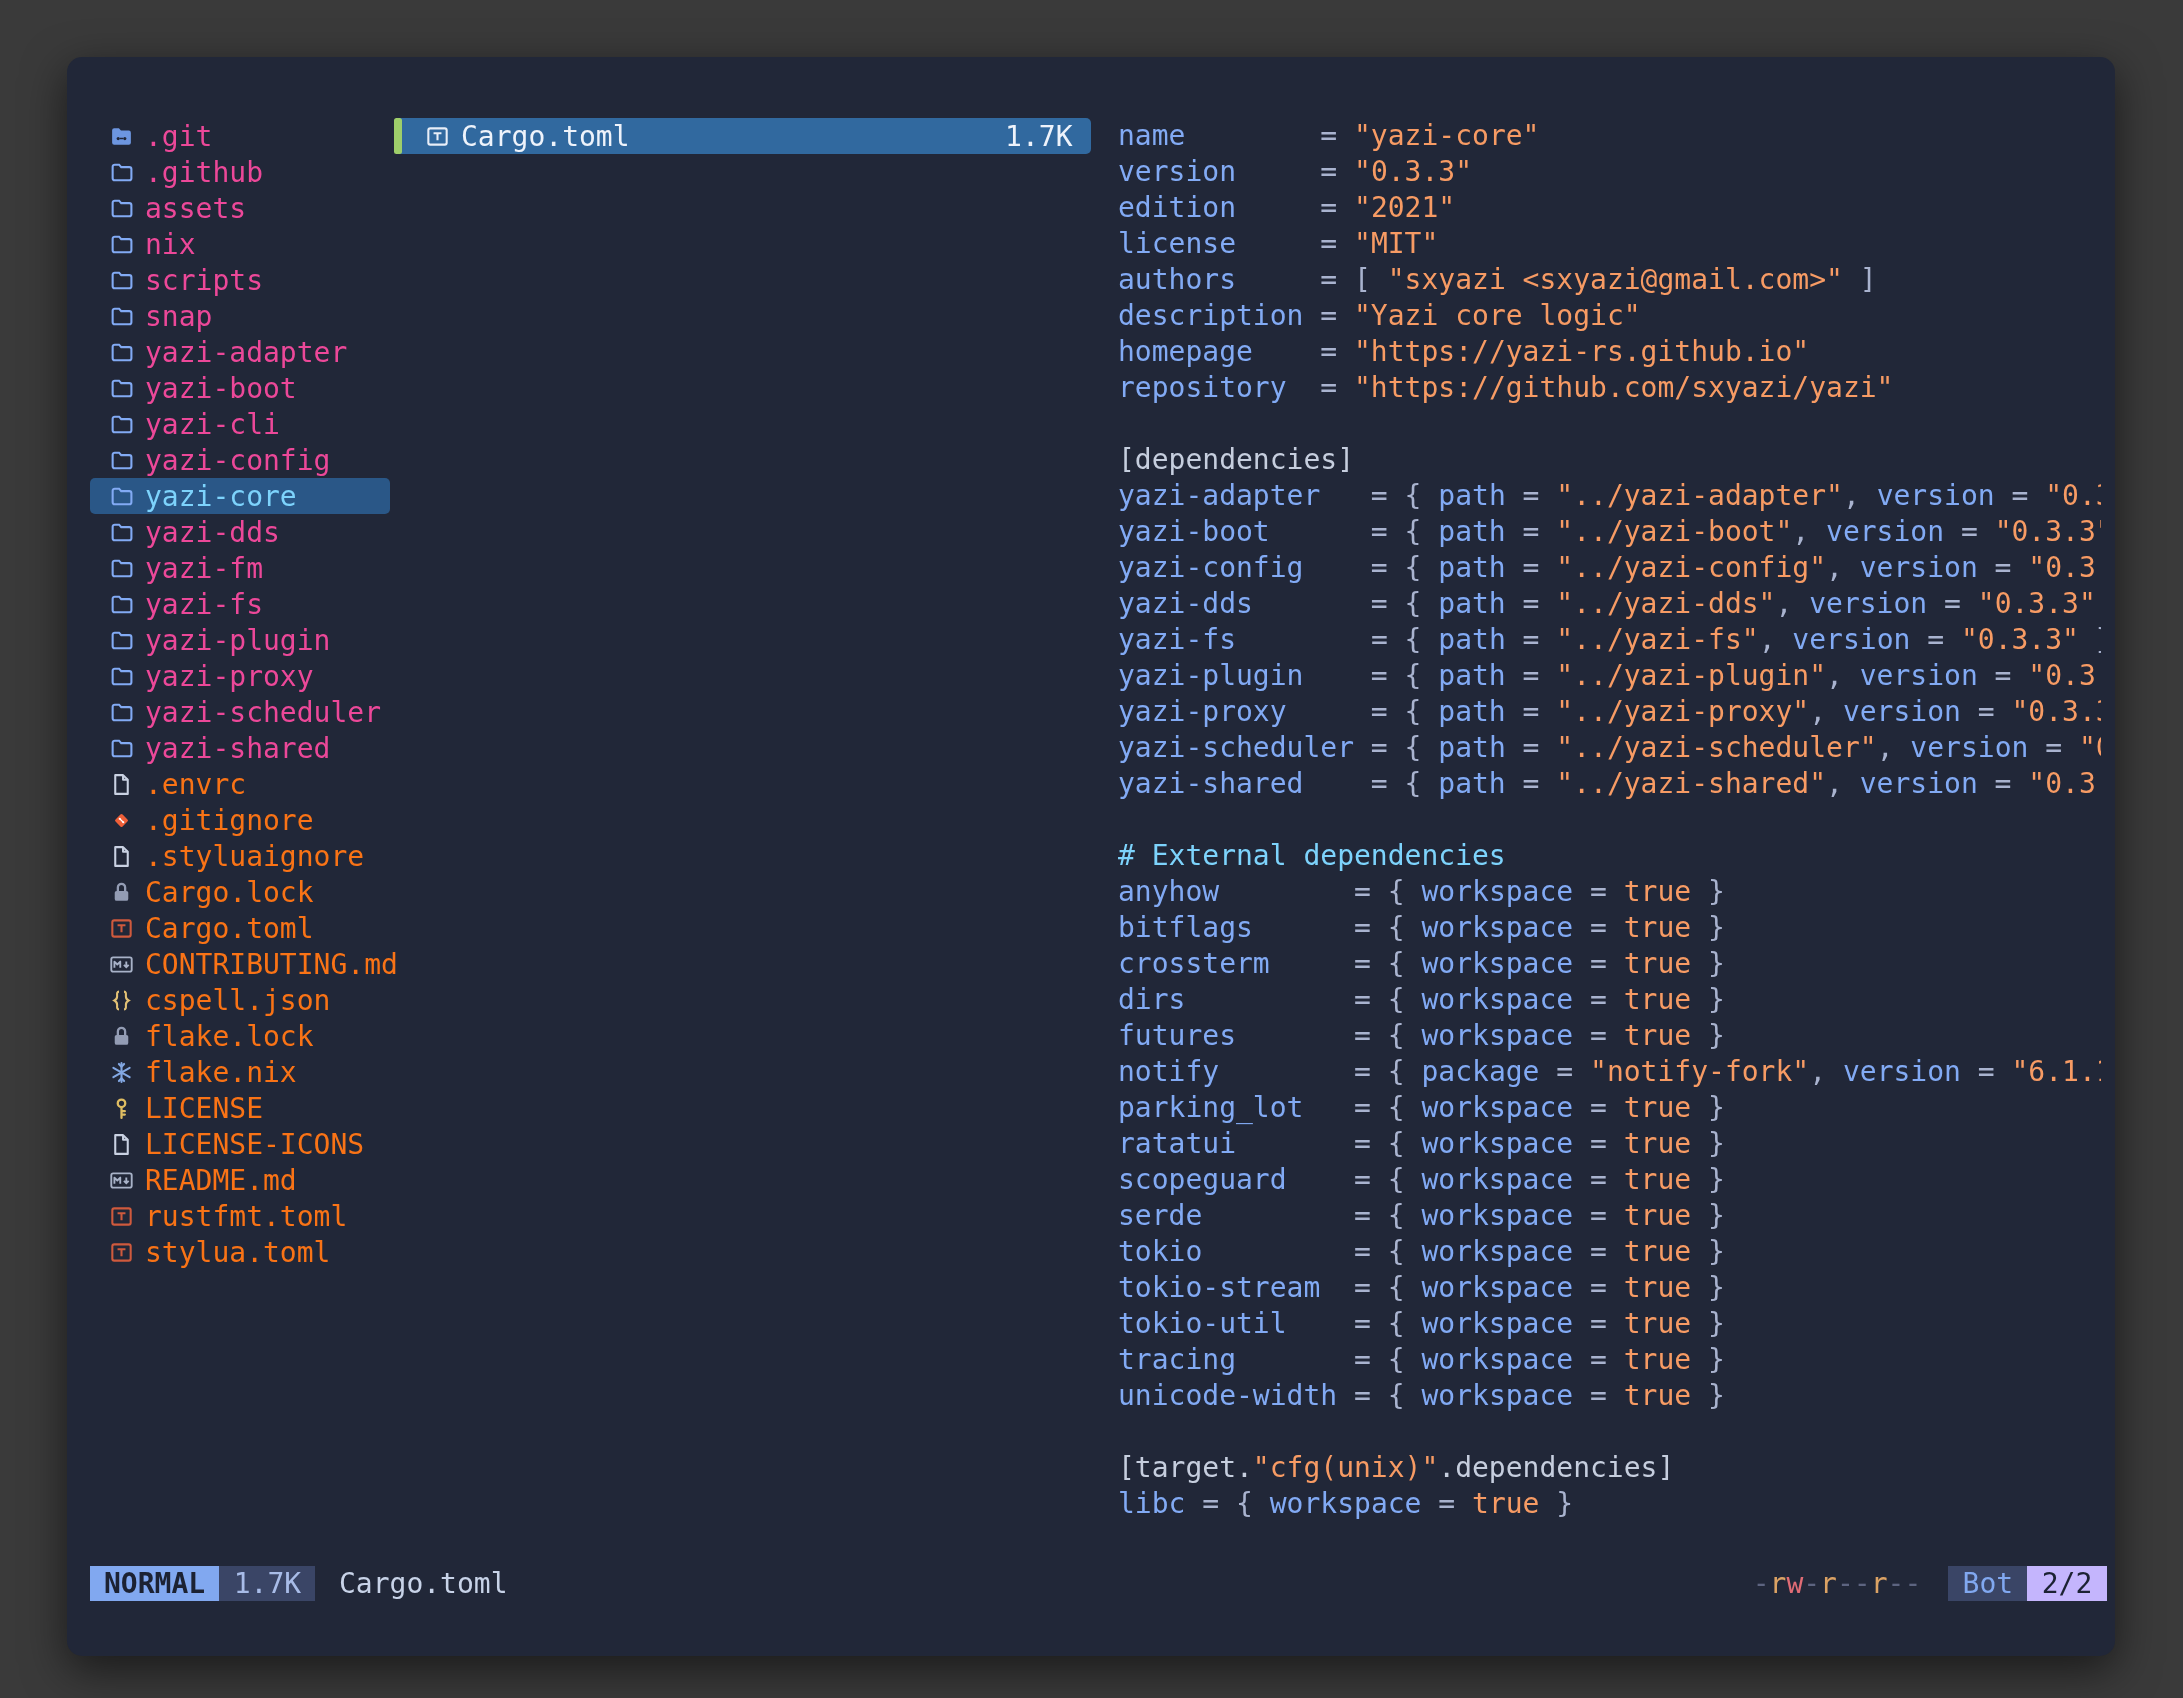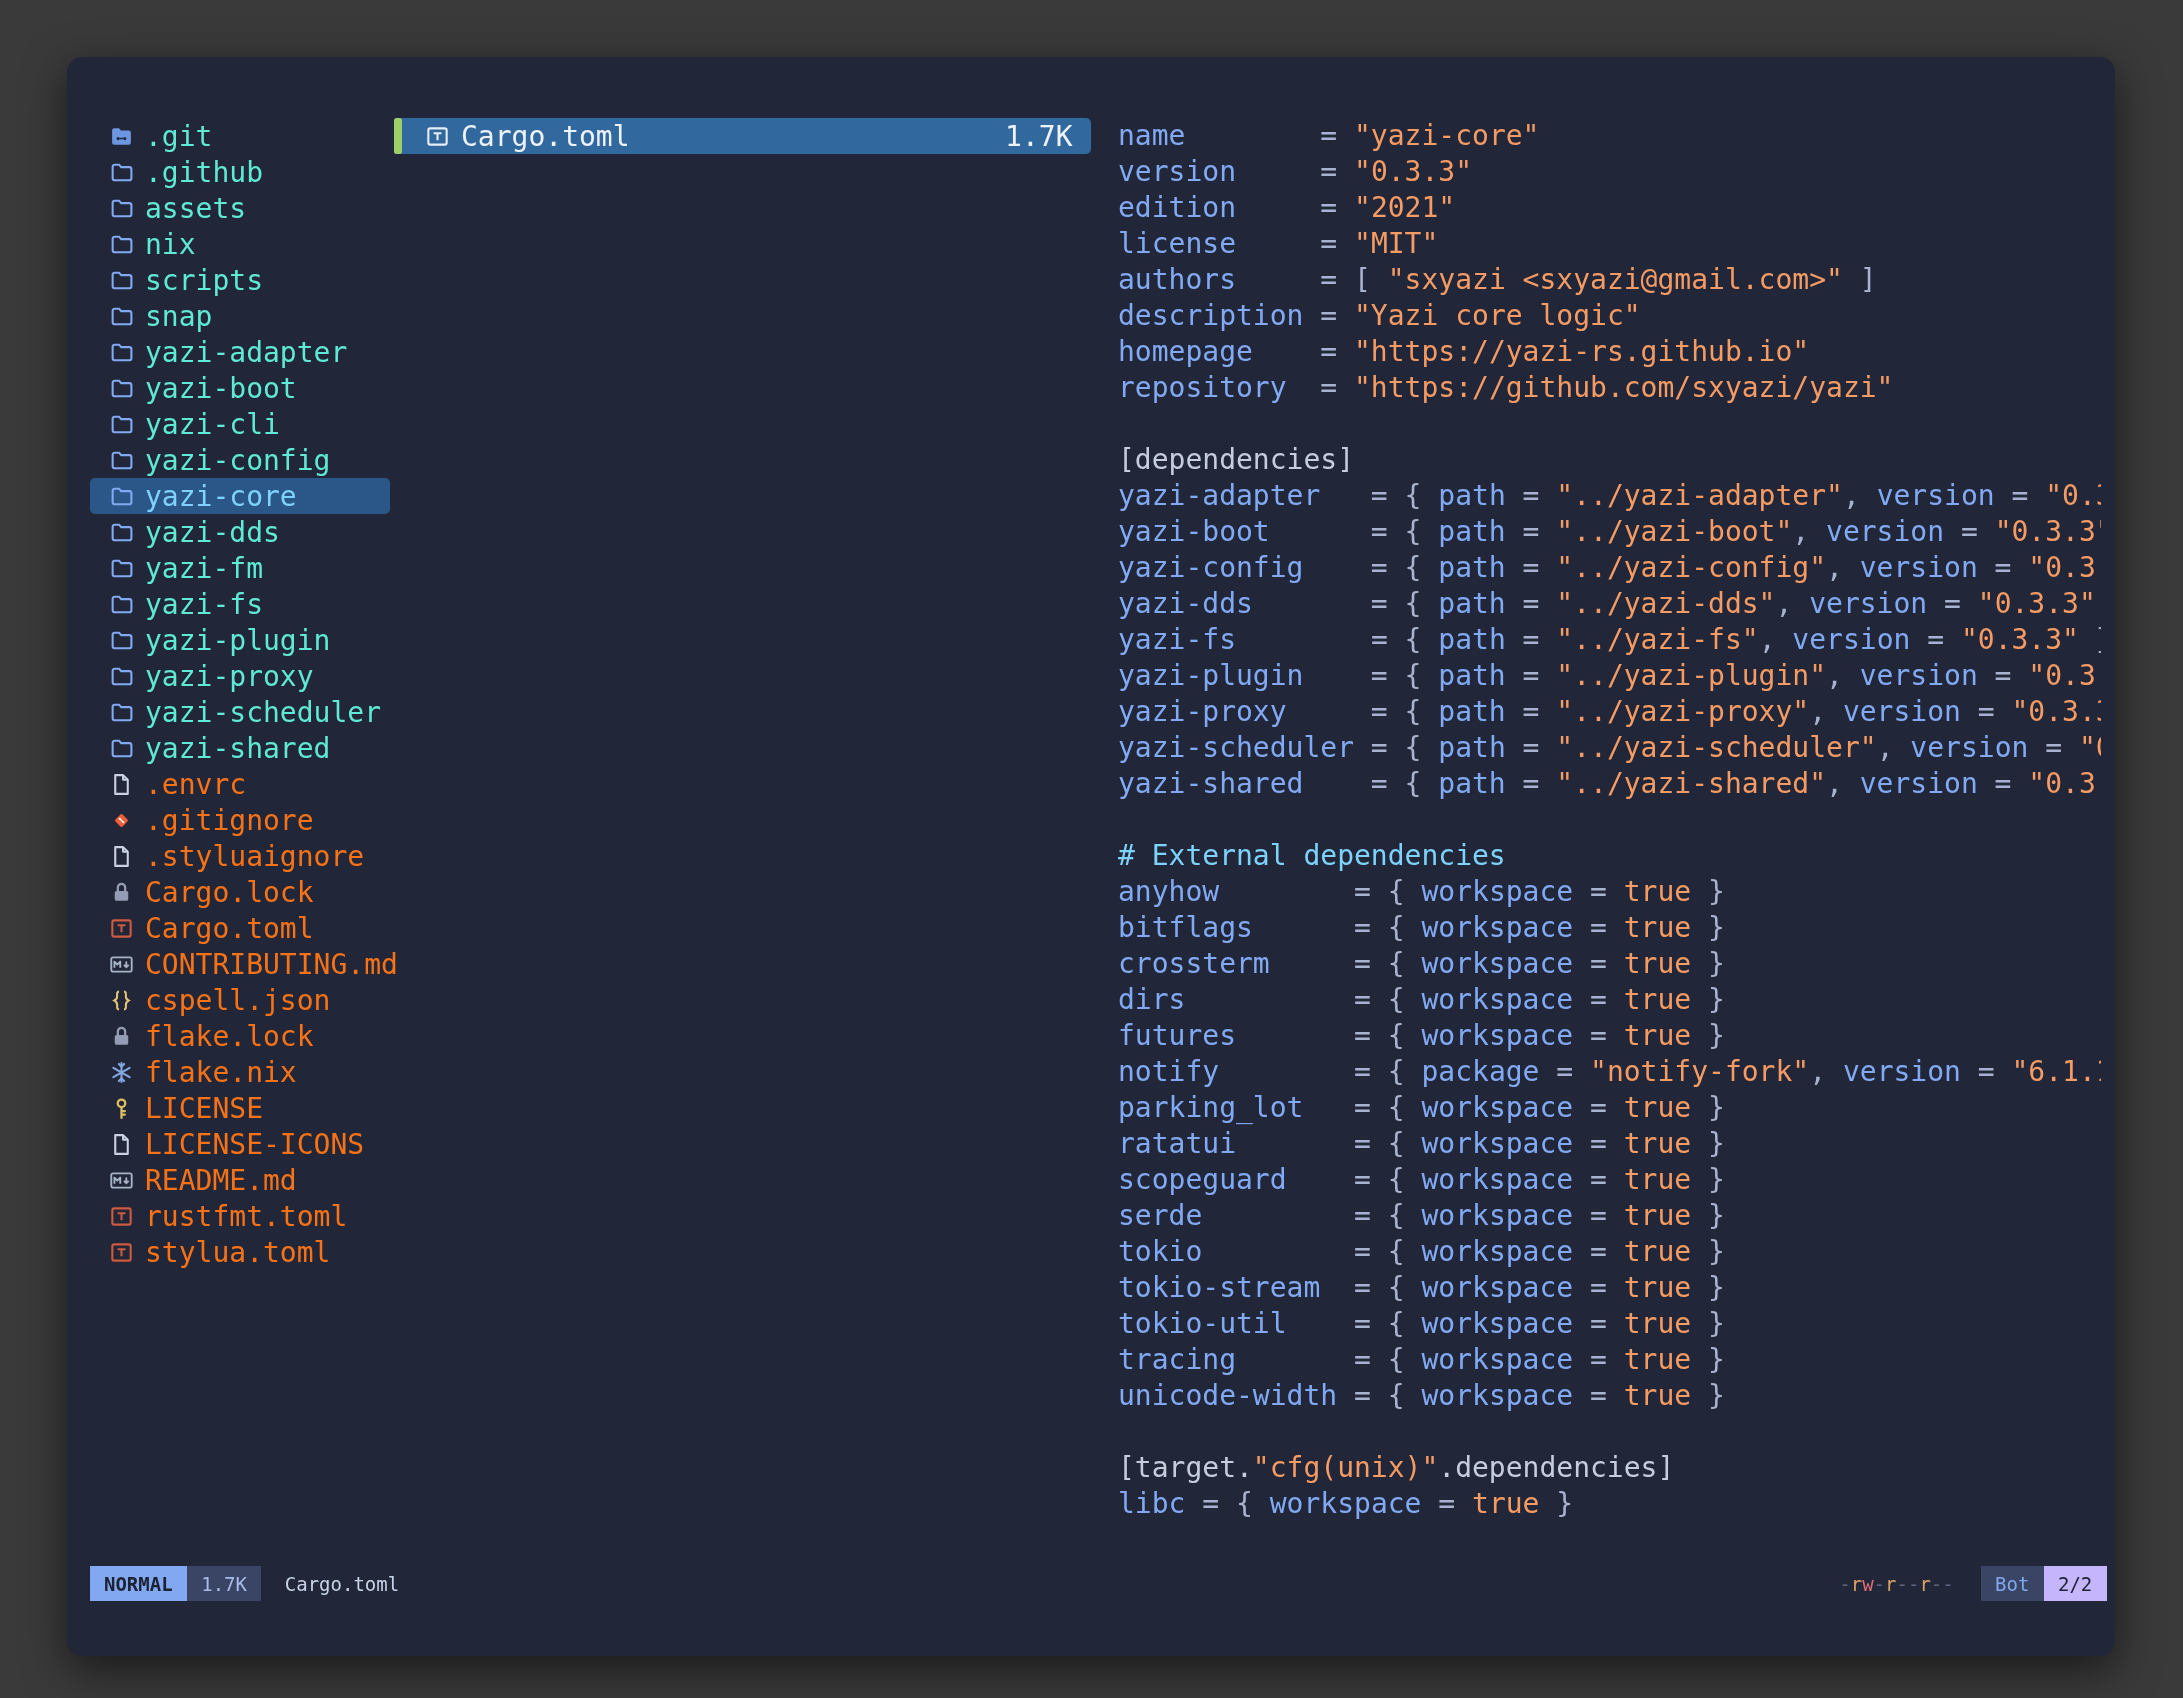--- a/index.html
+++ b/index.html
@@ -11,21 +11,21 @@
   .pane { position:absolute; top:61px; font-size:28px; }
   .pane-left   { left:22.7px;  width:300px; }
   .pane-middle { left:327px; width:697px; }
   .pane-right  { left:1051px; width:983px; }
   .row { display:flex; align-items:center; height:36px; position:relative; border-radius:5px; }
   .pane-left .row { padding-left:19.3px; }
   .pane-middle .row { padding-left:31px; padding-right:18.5px; }
   .row .icon { width:25px; height:25px; display:inline-flex; flex:none; margin-right:11px; }
   .icon svg { width:100%; height:100%; display:block; }
   .row .label { white-space:pre; }
-  .row.dir .label { color:#5eead4; }
+  .row.dir .label { color:#ec4899; }
   .row.file .label { color:#f97316; }
   .pane-left .row.selected { background:#2a5787; }
   .pane-left .row.selected .label { color:#7dd3fc; }
   .pane-middle .row.selected { background:#31699f; }
   .pane-middle .row.selected .label, .pane-middle .row.selected .size { color:#eef3fb; }
   .pane-middle .row.selected .icon { color:#e8eef8 !important; }
   .marker { position:absolute; left:0; top:0; width:8.4px; height:100%; border-radius:2.5px; background:transparent; }
   .row.selected .marker { background:#9ece6a; }
   .size { margin-left:auto; color:#ced6e8; }
   .pline { height:36px; line-height:36px; white-space:pre; overflow:hidden; }
@@ -35,21 +35,21 @@
   .seg-s { color:#f79b64; }
   .seg-c { color:#7dd3fc; }
   
   .ic-folder { color:#82aaf4; } .ic-git-folder { color:#6d96e0; }
   .ic-file { color:#c9d1e2; }   .ic-git-file { color:#ef5f38; }
   .ic-lock { color:#939cb4; }   .ic-toml { color:#cf5a3d; }
   .ic-markdown { color:#a8b2c8; } .ic-json { color:#e2c175; }
   .ic-nix { color:#83a8e3; }    .ic-key { color:#dfbd62; }
   
   .statusbar { position:absolute; left:22.7px; right:8.4px; bottom:55px; height:35px;
-               display:flex; align-items:center; font-size:19px; }
+               display:flex; align-items:center; font-size:28px; }
   .badge { height:35px; display:inline-flex; align-items:center; padding:0 14.3px; }
   .badge-mode  { background:#81a8f0; color:#1c2233; font-weight:bold; }
   .badge-size  { background:#3a4566; color:#a8bce8; }
   .fname { color:#c8d3e8; margin-left:23.5px; }
   .sb-spacer { flex:1; }
   .perms { margin-right:27px; }
   .perms .pd { color:#5d6480; } .perms .pr { color:#dba264; }
   .perms .pw { color:#e06c75; }
   .badge-pos   { background:#3a4566; color:#81a8f0; }
   .badge-count { background:#c4b5fd; color:#1c2233; }

